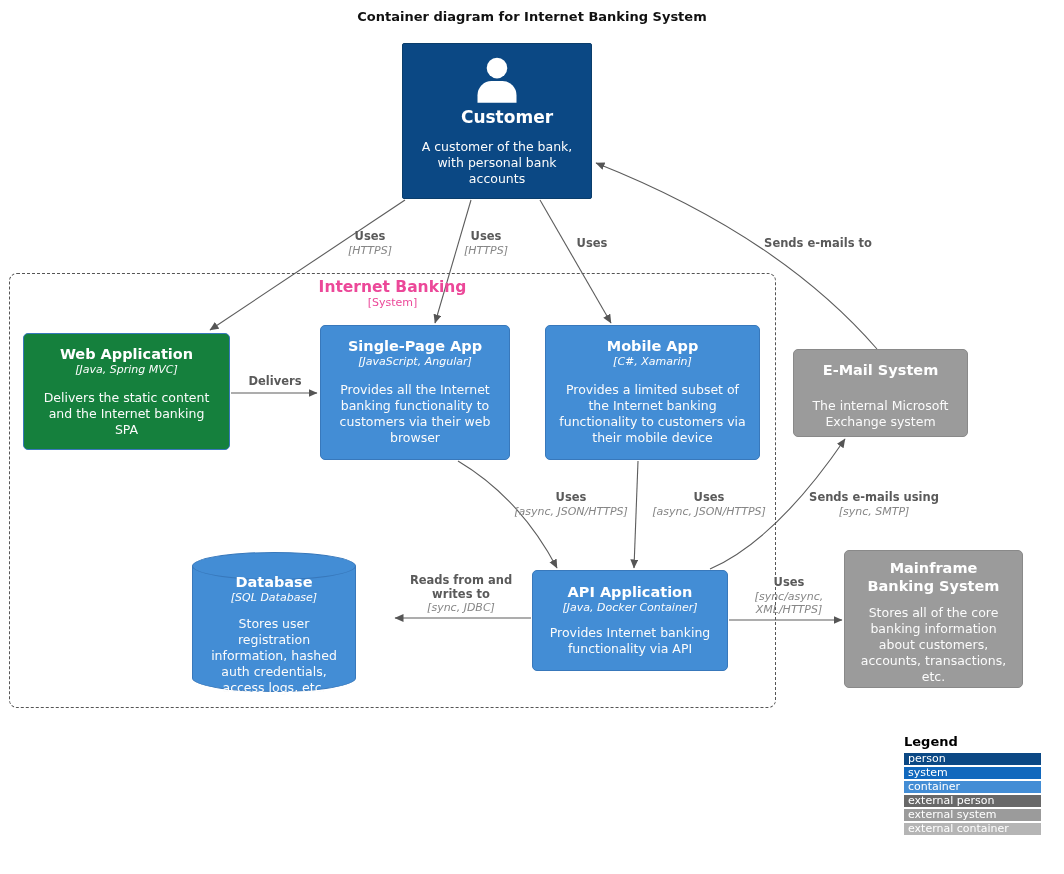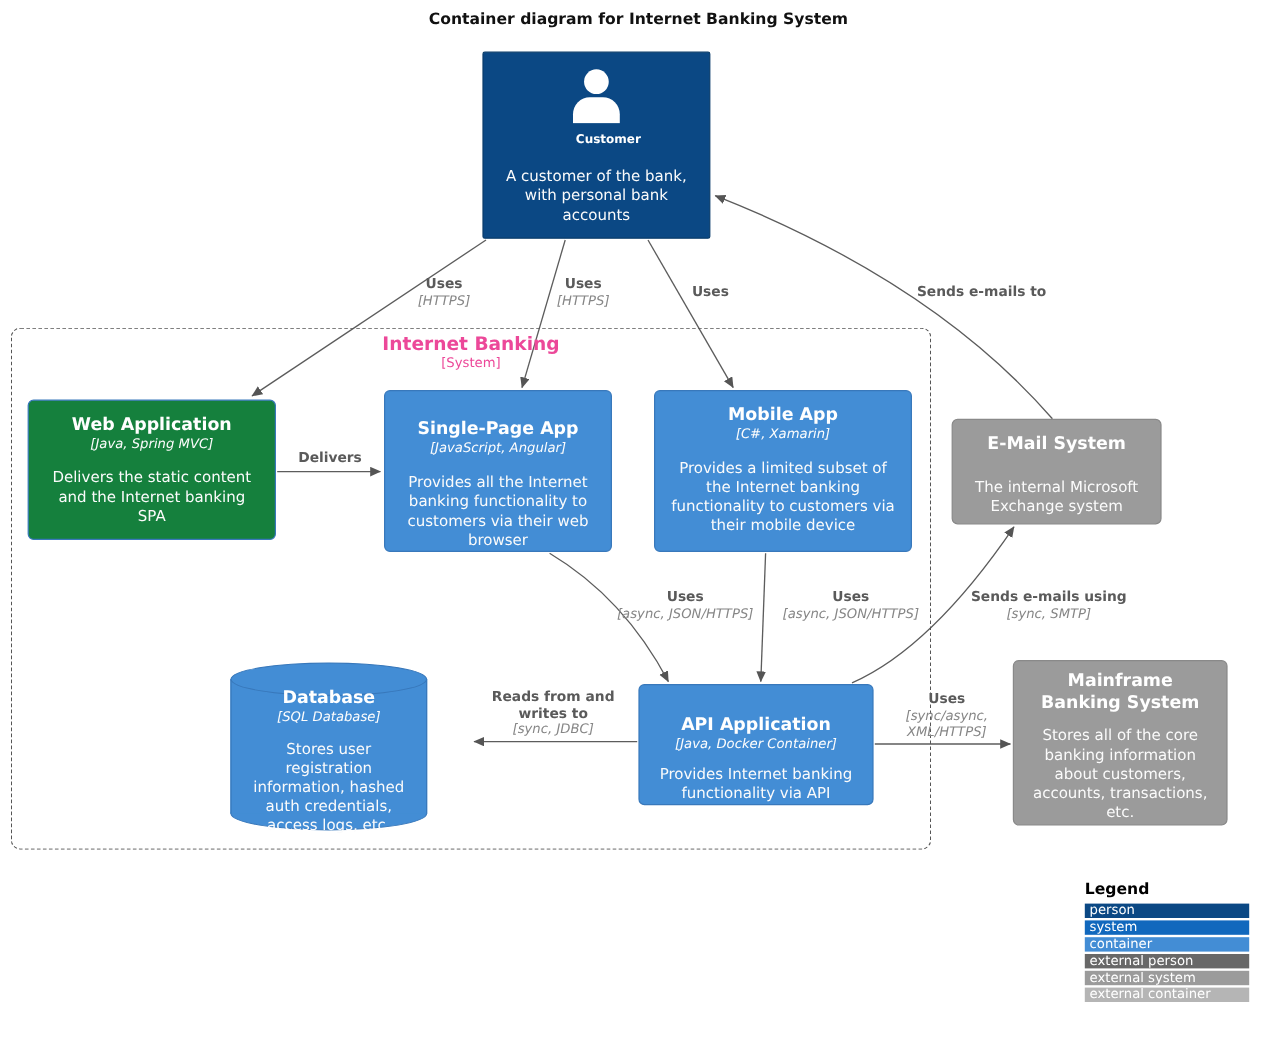--- a/index.html
+++ b/index.html
@@ -24,21 +24,21 @@
 
   .node{
     position:absolute;z-index:3;color:#ffffff;text-align:center;
     border-radius:5px;box-sizing:border-box;
     display:flex;flex-direction:column;align-items:center;
   }
   .blue-border{border:1px solid #3878bb;}
   .gray-border{border:1px solid #898989;}
   .navy-border{border:1px solid #0a3d6b;border-radius:2px;}
   .node-title{font-size:14.5px;font-weight:bold;line-height:18px;margin-top:11px;}
-  .node-title.big{font-size:10px;margin-left:20px;}
+  .node-title.big{font-size:17px;margin-left:20px;}
   .node-tech{font-size:11px;font-style:italic;line-height:14px;color:#fdfdfd;}
   .node-desc{font-size:12.5px;line-height:16px;margin-top:13px;color:#fbfbfb;}
   .person-icon{margin-top:13px;display:block;}
 
   
   .cylinder{position:absolute;z-index:3;color:#fff;text-align:center;}
   .cyl-top,.cyl-bottom{
     position:absolute;left:0;right:0;height:28px;border-radius:50%;
     border:1px solid #3878bb;box-sizing:border-box;
   }
@@ -105,21 +105,21 @@
     <div class="node-title big" style="margin-top:5px;">Customer</div>
     <div class="node-desc">A customer of the bank, with personal bank accounts</div>
   </div>
 
   <div class="node blue-border" style="left: 23px; top: 333px; width: 207px; height: 117px; padding: 0px 18px; background-color: #15803d;">
     <div class="node-title">Web Application</div>
     <div class="node-tech">[Java, Spring MVC]</div>
     <div class="node-desc">Delivers the static content and the Internet banking SPA</div>
   </div>
 
-  <div class="node blue-border" style="left: 320px; top: 325px; width: 190px; height: 135px; padding: 12px 8px; background-color: rgb(67, 141, 213);">
+  <div class="node blue-border" style="left: 320px; top: 325px; width: 190px; height: 135px; padding: 0px 8px; background-color: rgb(67, 141, 213);">
     <div class="node-title">Single-Page App</div>
     <div class="node-tech">[JavaScript, Angular]</div>
     <div class="node-desc">Provides all the Internet banking functionality to customers via their web browser</div>
   </div>
 
   <div class="node blue-border" style="left: 545px; top: 325px; width: 215px; height: 135px; padding: 0px 10px; background-color: rgb(67, 141, 213);">
     <div class="node-title">Mobile App</div>
     <div class="node-tech">[C#, Xamarin]</div>
     <div class="node-desc">Provides a limited subset of the Internet banking functionality to customers via their mobile device</div>
   </div>
@@ -133,21 +133,21 @@
     <div class="cyl-bottom" style="background-color: rgb(67, 141, 213);"></div>
     <div class="cyl-body" style="background-color: rgb(67, 141, 213);"></div>
     <div class="cyl-top" style="background-color: rgb(67, 141, 213);"></div>
     <div class="cyl-content" style="padding-left:9px;padding-right:9px;">
       <div class="node-title" style="margin-top:0;">Database</div>
       <div class="node-tech">[SQL Database]</div>
       <div class="node-desc" style="margin-top:11px;">Stores user registration information, hashed auth credentials, access logs, etc.</div>
     </div>
   </div>
 
-  <div class="node blue-border" style="left: 532px; top: 570px; width: 196px; height: 101px; padding: 16px 8px; background-color: rgb(67, 141, 213);">
+  <div class="node blue-border" style="left: 532px; top: 570px; width: 196px; height: 101px; padding: 4px 8px; background-color: rgb(67, 141, 213);">
     <div class="node-title" style="margin-top:8px;">API Application</div>
     <div class="node-tech">[Java, Docker Container]</div>
     <div class="node-desc" style="margin-top:10px;">Provides Internet banking functionality via API</div>
   </div>
 
   <div class="node gray-border" style="left: 844px; top: 550px; width: 179px; height: 138px; padding: 0px 9px; background-color: rgb(155, 155, 155);">
     <div class="node-title" style="margin-top:8px;">Mainframe Banking System</div>
     <div class="node-desc" style="margin-top:10px;">Stores all of the core banking information about customers, accounts, transactions, etc.</div>
   </div>
 

